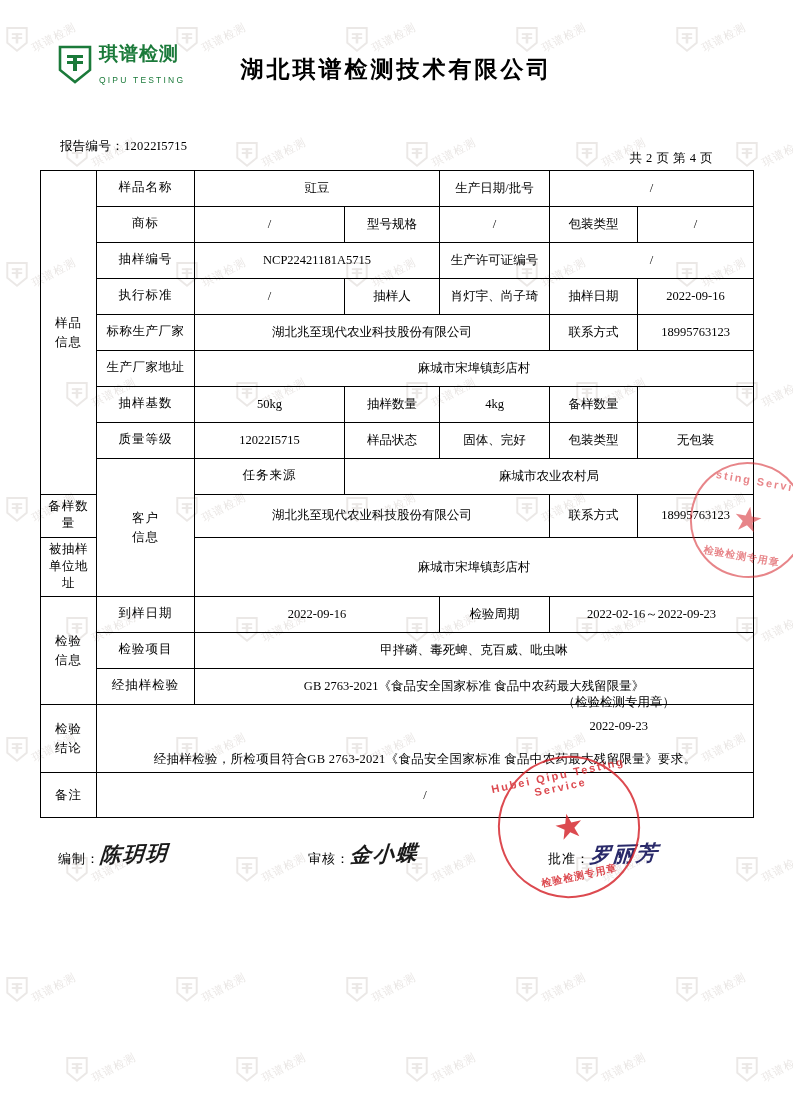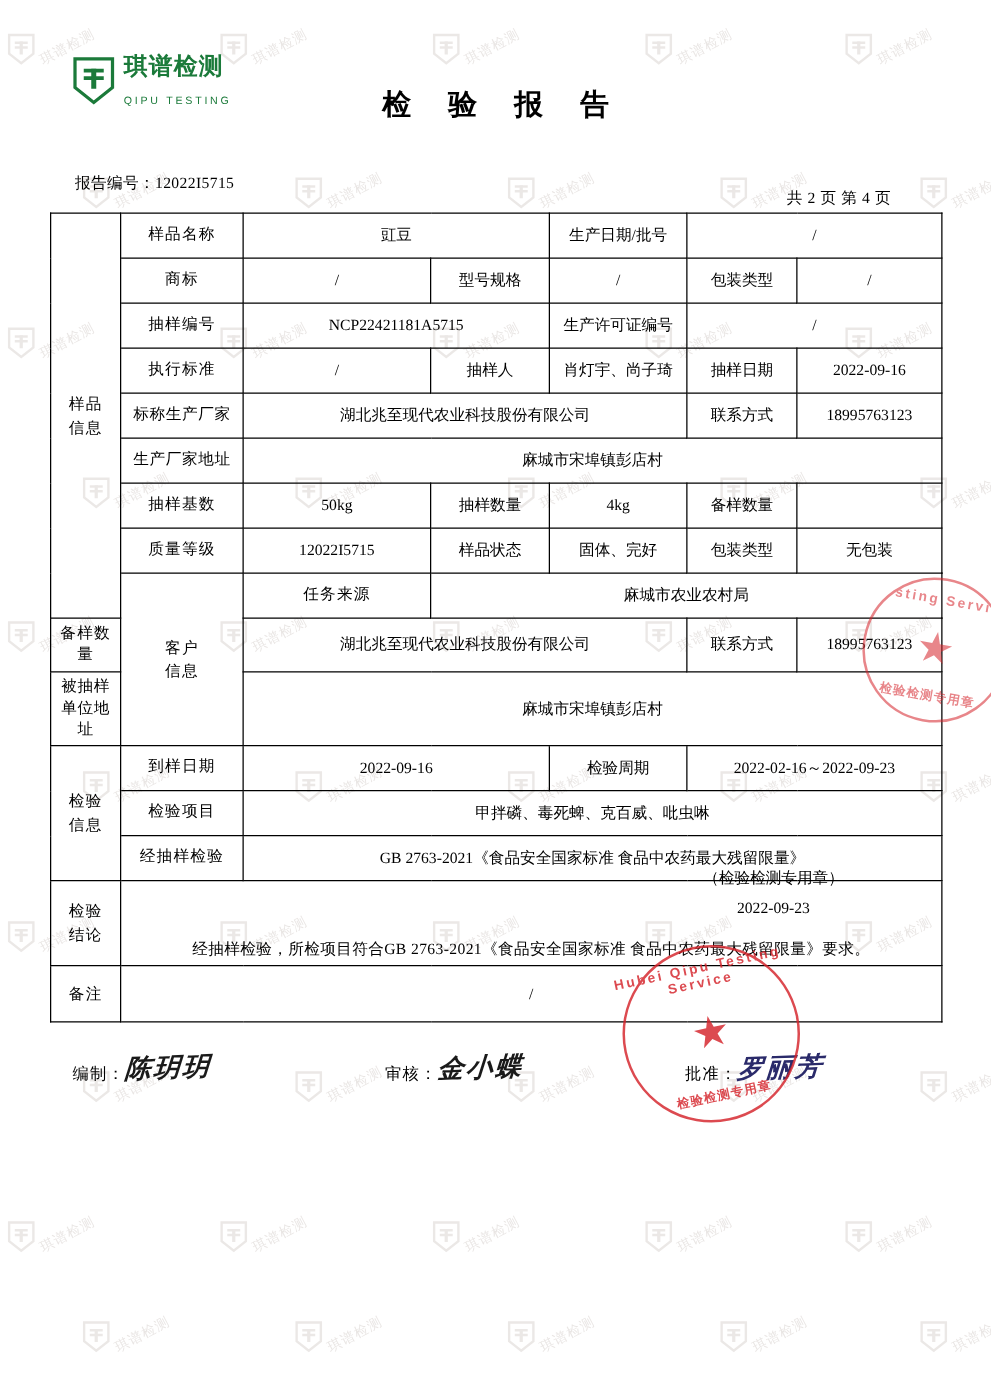--- a/index.html
+++ b/index.html
@@ -618,21 +618,21 @@
           <path d="M9 17 H25 V20 H9 Z" fill="#1b7a3a"></path>
           <path d="M15 11 H19 V27 H15 Z" fill="#1b7a3a"></path>
         </svg>
       </div>
       <div class="logo-text">
         <div class="logo-cn">琪谱检测</div>
         <div class="logo-en">QIPU TESTING</div>
       </div>
     </div>
     <div class="title-block">
-      <div class="report-title">检 验 报 告</div>
+      <div class="company-title">湖北琪谱检测技术有限公司</div>
     </div>
   </div>
 
   <div class="meta-row">
     <div class="report-no">报告编号：12022I5715</div>
     <div class="page-no">共 2 页 第 4 页</div>
   </div>
 
   <table class="report">
     <colgroup>

